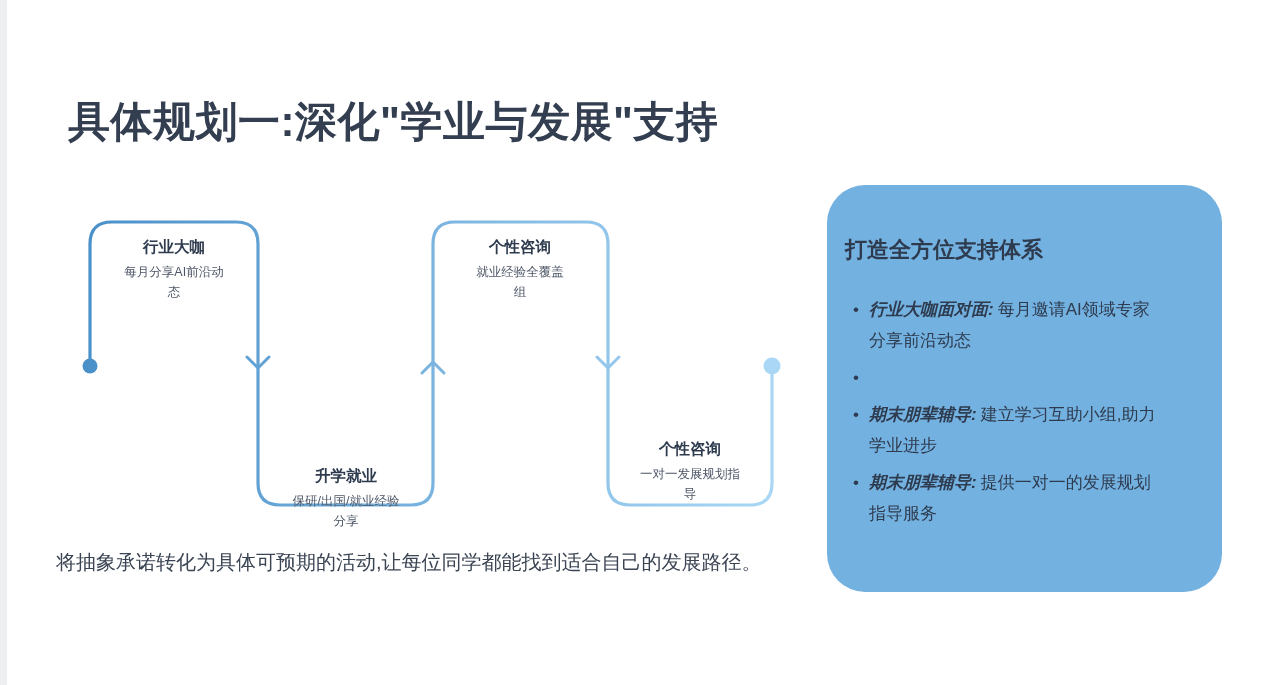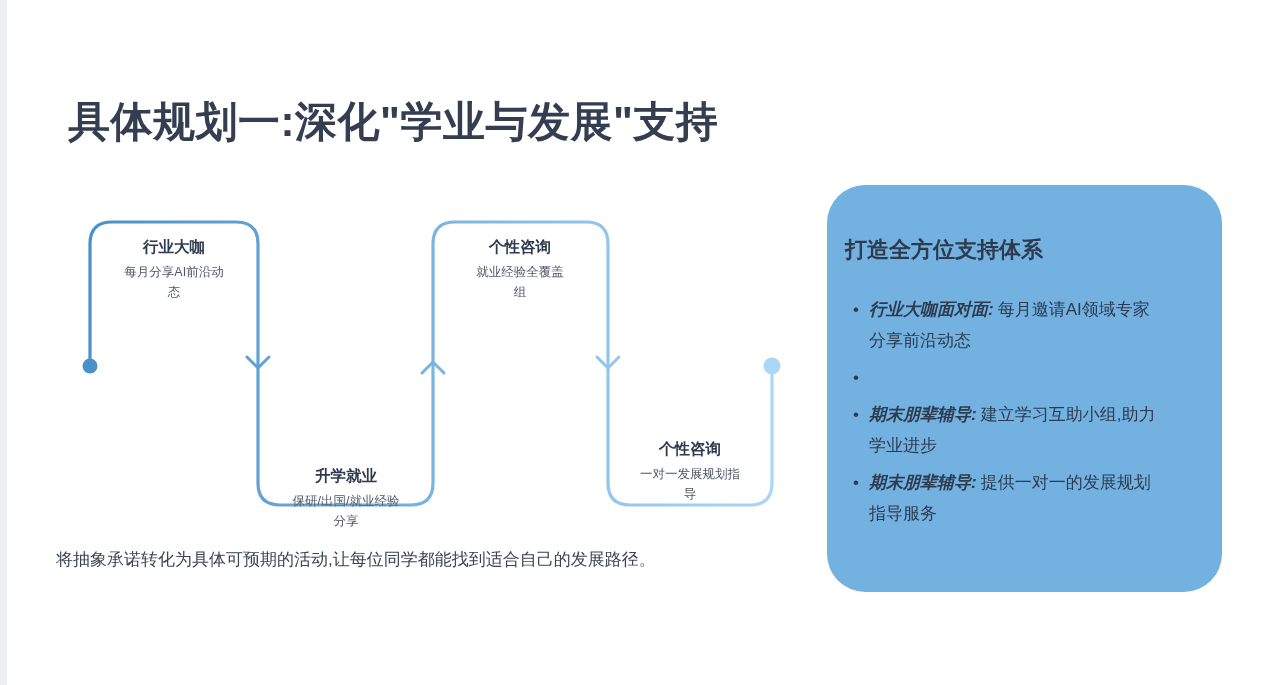--- a/index.html
+++ b/index.html
@@ -49,21 +49,21 @@
     display:flex; align-items:flex-start;
     margin-bottom:6px;
     font-size:17px; line-height:31px; color:#2e3b4e;
   }
   .bullet-marker { flex:none; width:24px; padding-left:8px; font-size:17px; }
   .bullet-body { width:296px; }
   .bullet-lead { font-weight:700; margin-right:4px;font-style:italic; }
   
   .footer-text {
     position:absolute; left:56px; top:548px;
-    font-size:17px; color:#3b4453; line-height:1.4;
+    font-size:20px; color:#3b4453; line-height:1.4;
   }
 </style>
 </head>
 <body>
 
 <div class="edge-strip"></div>
 
 <h1 class="slide-title">具体规划一:深化"学业与发展"支持</h1>
 
 <svg class="timeline-svg" viewBox="0 0 1268 685" xmlns="http://www.w3.org/2000/svg" aria-hidden="true">

